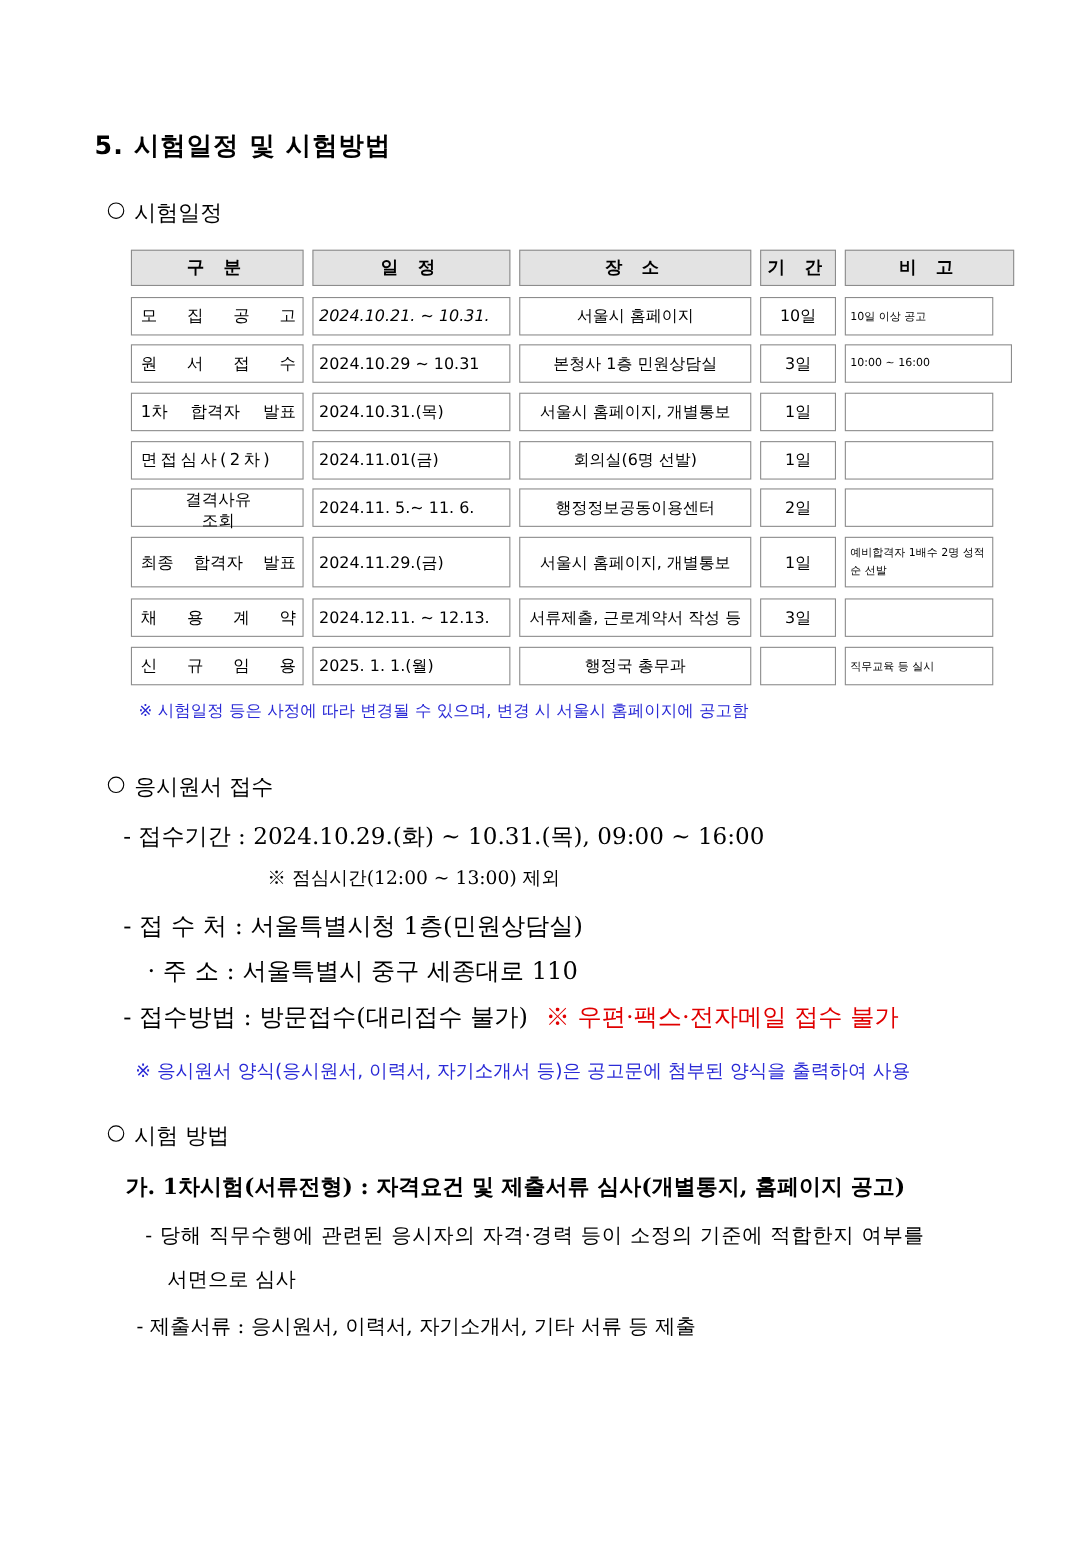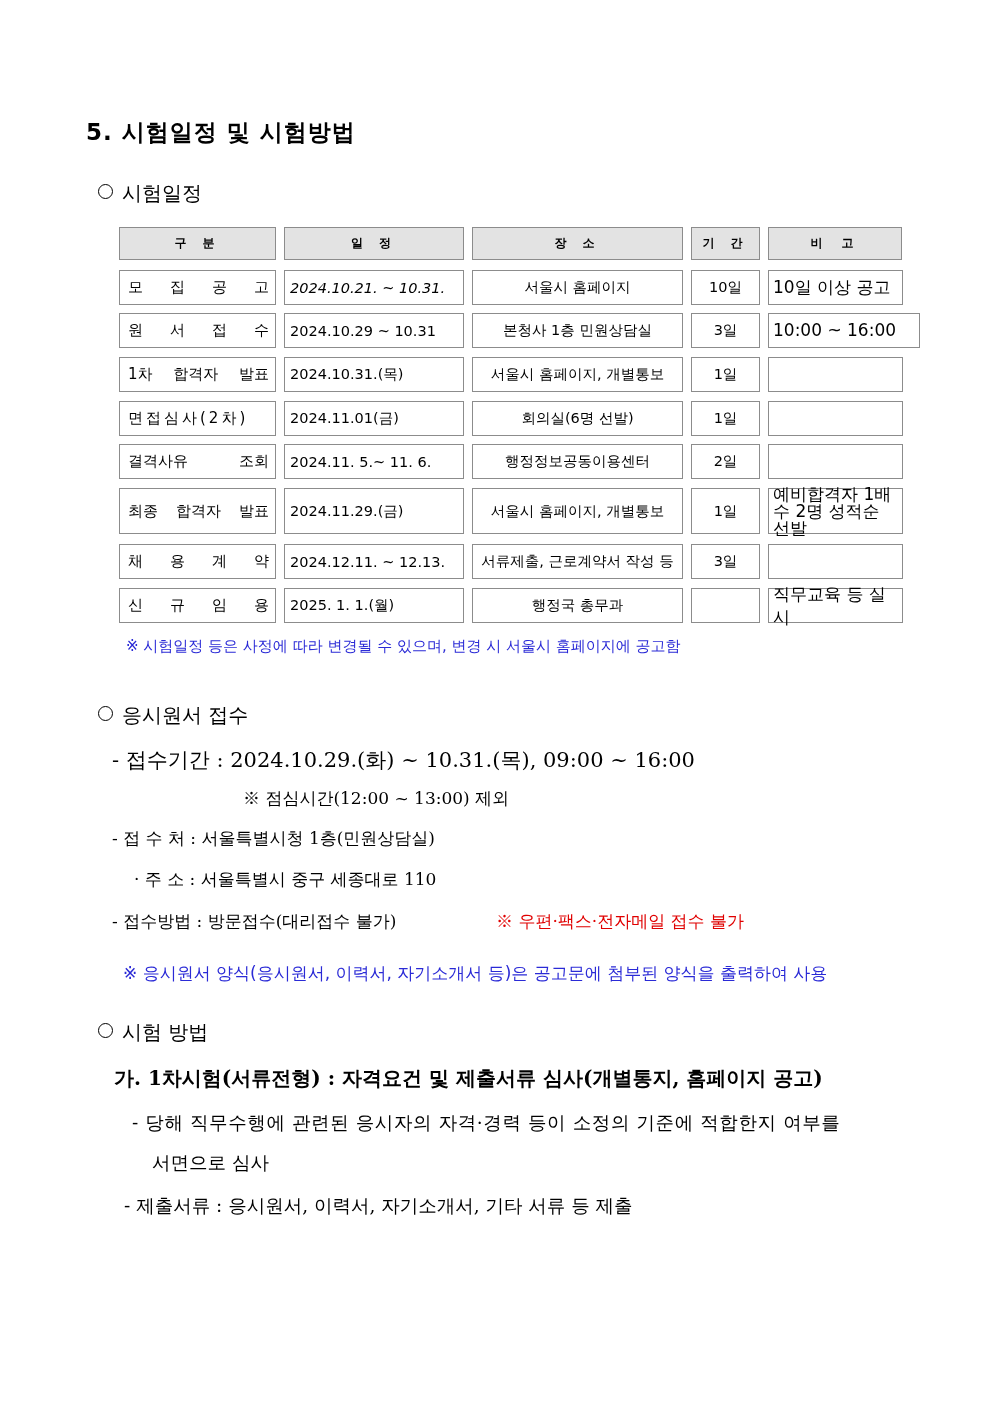--- a/index.html
+++ b/index.html
@@ -2,47 +2,47 @@
 <html><head>
   <meta charset="utf-8">
   <style>
     html, body { margin: 0; padding: 0; background: #ffffff; }
     body { width: 992px; height: 1403px; position: relative; color: #000; font-family: "DejaVu Sans", sans-serif; overflow: hidden; }
     .abs { position: absolute; white-space: nowrap; }
     .h1 { left: 86px; top: 117px; font-size: 23px; font-weight: bold; letter-spacing: 1px; }
     .h2 { font-size: 20px; }
     .h2 .circ { display: inline-block; width: 13px; height: 13px; border: 1.6px solid #000; border-radius: 50%; margin-right: 9px; vertical-align: 1px; }
     .cell { position: absolute; box-sizing: border-box; border: 1px solid #8c8c8c; background: #fff; font-size: 15px; display: flex; align-items: center; font-family: "DejaVu Sans", sans-serif; }
-    .cell.hd { background: #e3e3e3; font-weight: bold; justify-content: center; font-size: 12px; letter-spacing: 6px; }
+    .cell.hd { background: #e3e3e3; font-weight: bold; justify-content: center; font-size: 16px; letter-spacing: 6px; }
     .cell.cat { justify-content: space-between; padding: 0 6px 0 8px; letter-spacing: 0; }
     .cell.cat span { display: inline-block; }
     .cell.date { padding-left: 5px; font-size: 14.5px; }
     .cell.ctr { justify-content: center; font-size: 14.5px; }
-    .cell.note { padding-left: 4px; font-size: 17px; }
+    .cell.note { padding-left: 4px; font-size: 10px; }
     .cell.note.two { line-height: 17px; white-space: normal; }
     .blue { color: #2a2ad6; text-align: right; }
     .red { color: #e00000; }
     .serif { font-family: "DejaVu Serif", serif; }
-    .body-line { font-size: 17px; }
+    .body-line { font-size: 22px; }
   </style>
 </head>
 <body>
 
 <div class="abs h1">5. 시험일정 및 시험방법</div>
 
 <div class="abs h2" style="left:98px; top:180px;">
   <span class="circ"></span><span>시험일정</span>
 </div>
 
 <div id="sched">
     <div class="cell hd" style="left: 119px; top: 227px; width: 157px; height: 33px;">구 분</div>
     <div class="cell hd" style="left: 284px; top: 227px; width: 180px; height: 33px;">일 정</div>
     <div class="cell hd" style="left: 472px; top: 227px; width: 211px; height: 33px;">장 소</div>
     <div class="cell hd" style="left: 691px; top: 227px; width: 69px; height: 33px;">기 간</div>
-    <div class="cell hd" style="left: 768px; top: 227px; width: 134px; height: 33px; font-family: Liberation Mono, monospace;">비 고</div>
+    <div class="cell hd" style="left: 768px; top: 227px; width: 154px; height: 33px;">비 고</div>
     <div class="cell cat" style="left: 119px; top: 270px; width: 157px; height: 35px;">
       <span>모</span>
       <span>집</span>
       <span>공</span>
       <span>고</span>
     </div>
     <div class="cell date" style="left: 284px; top: 270px; width: 180px; height: 35px; font-style: italic;">2024.10.21. ~ 10.31.</div>
     <div class="cell ctr" style="left: 472px; top: 270px; width: 211px; height: 35px;">서울시 홈페이지</div>
     <div class="cell ctr" style="left: 691px; top: 270px; width: 69px; height: 35px;">10일</div>
     <div class="cell note" style="left: 768px; top: 270px; width: 135px; height: 35px;">10일 이상 공고</div>
@@ -65,21 +65,21 @@
     <div class="cell ctr" style="left: 472px; top: 357px; width: 211px; height: 35px;">서울시 홈페이지, 개별통보</div>
     <div class="cell ctr" style="left: 691px; top: 357px; width: 69px; height: 35px;">1일</div>
     <div class="cell note" style="left: 768px; top: 357px; width: 135px; height: 35px;"></div>
     <div class="cell cat" style="left: 119px; top: 401px; width: 157px; height: 35px;">
       <span style="letter-spacing: 3px;">면접심사(2차)</span>
     </div>
     <div class="cell date" style="left: 284px; top: 401px; width: 180px; height: 35px;">2024.11.01(금)</div>
     <div class="cell ctr" style="left: 472px; top: 401px; width: 211px; height: 35px;">회의실(6명 선발)</div>
     <div class="cell ctr" style="left: 691px; top: 401px; width: 69px; height: 35px;">1일</div>
     <div class="cell note" style="left: 768px; top: 401px; width: 135px; height: 35px;"></div>
-    <div class="cell cat" style="left: 119px; top: 444px; width: 157px; height: 35px;">
+    <div class="cell cat" style="left: 119px; top: 444px; width: 157px; height: 35px; flex-direction: column;">
       <span>결격사유</span>
       <span>조회</span>
     </div>
     <div class="cell date" style="left: 284px; top: 444px; width: 180px; height: 35px;">2024.11. 5.~ 11. 6.</div>
     <div class="cell ctr" style="left: 472px; top: 444px; width: 211px; height: 35px;">행정정보공동이용센터</div>
     <div class="cell ctr" style="left: 691px; top: 444px; width: 69px; height: 35px;">2일</div>
     <div class="cell note" style="left: 768px; top: 444px; width: 135px; height: 35px;"></div>
     <div class="cell cat" style="left: 119px; top: 488px; width: 157px; height: 46px;">
       <span>최종</span>
       <span>합격자</span>

